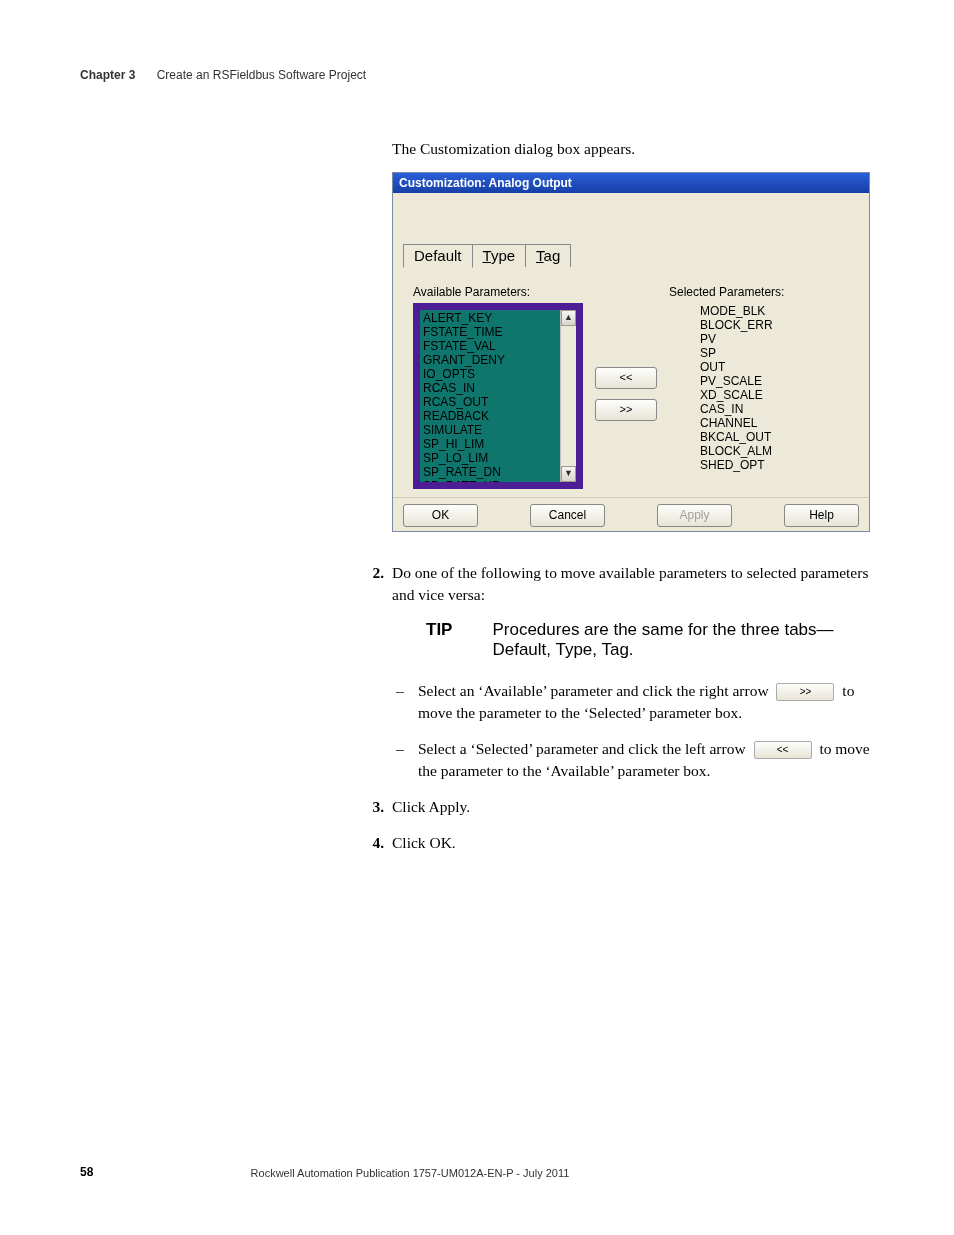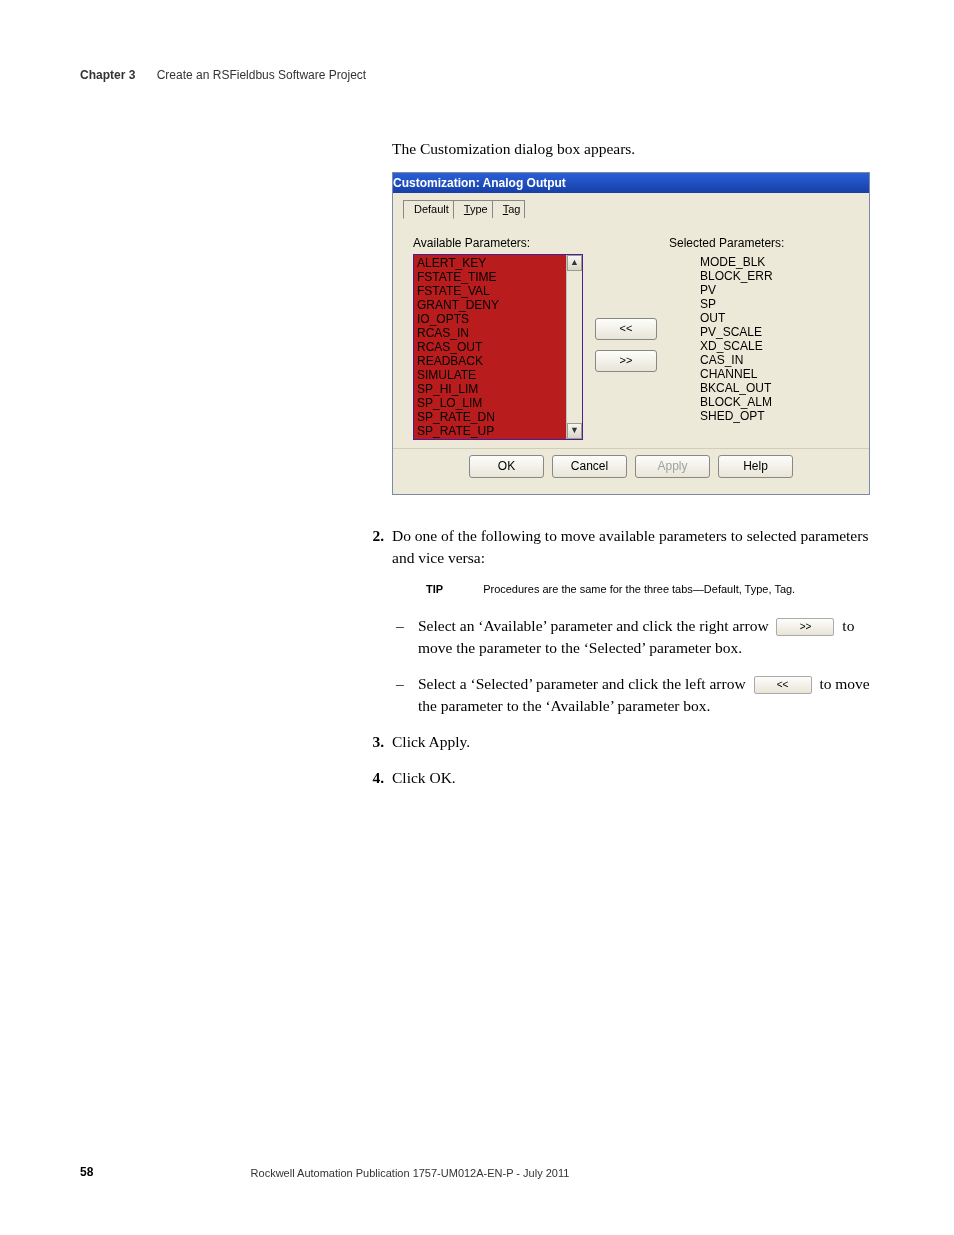--- a/index.html
+++ b/index.html
@@ -37,56 +37,57 @@
     border: 1px solid #7a8aa8;
     background: #ece9d8;
     font-family: Tahoma, Arial, sans-serif;
     font-size: 12px;
     margin-bottom: 30px;
   }
   .title-bar {
     background: linear-gradient(to bottom, #2a5fd8 0%, #173fa6 100%);
     color: #fff;
     font-weight: bold;
-    padding: 3px 0;
+    padding: 3px 6px;
     font-size: 12px;
   }
   .tabs-row {
     padding: 6px 10px 0 10px;
   }
   .tab {
     display: inline-block;
-    padding: 2px 4px 3px 10px;
+    padding: 2px 10px 3px 10px;
     border: 1px solid #888;
     border-bottom: none;
     background: #ece9d8;
-    font-size: 11px;
+    font-size: 15px;
     margin-right: -1px;
     vertical-align: bottom;
+    margin-top: 44px;
   }
   .tab.active {
     background: #ece9d8;
     position: relative;
     top: 1px;
     border-bottom: 1px solid #ece9d8;
   }
   .tab .u { text-decoration: underline; }
   .panel {
     padding: 18px 14px 8px 20px;
     display: flex;
     gap: 12px;
     align-items: flex-start;
   }
   .col { display: flex; flex-direction: column; }
   .col-label { font-size: 12px; margin-bottom: 4px; }
   .listbox {
     width: 170px;
     height: 186px;
-    background: #b91c1c;
-    border: 1px solid #4c1d95;
+    background: #0f766e;
+    border: 7px solid #4c1d95;
     font-size: 12px;
     line-height: 14px;
     padding: 1px 3px;
     overflow: hidden;
     position: relative;
   }
   .listbox.nolist { border: none; background: transparent; margin-left: 28px; }
   .scrollbar {
     position: absolute;
     right: 0; top: 0; bottom: 0;
@@ -117,22 +118,22 @@
     border: 1px solid #888;
     border-radius: 3px;
     font-size: 11px;
     text-align: center;
     line-height: 18px;
     font-family: Tahoma, sans-serif;
   }
   .btn-row {
     display: flex;
     gap: 8px;
-    justify-content: center;
-    padding: 6px 10px 16px 10px;
+    justify-content: space-between;
+    padding: 6px 10px 4px 10px;
     border-top: 1px solid #d0cdb9;
   }
   .btn-row .std {
     width: 75px;
     height: 23px;
     background: linear-gradient(#fdfdfb, #e8e5d7);
     border: 1px solid #888;
     border-radius: 3px;
     font-size: 12px;
     text-align: center;
@@ -146,21 +147,21 @@
     line-height: 22px;
     margin-bottom: 14px;
   }
   .step-outer { margin-left: -30px; }
   .step-num { width: 30px; font-weight: bold; text-align: right; padding-right: 8px; flex-shrink: 0; }
   .step-body { flex: 1; }
   .tip-row {
     display: flex;
     margin: 14px 0 20px 34px;
     font-family: Arial, Helvetica, sans-serif;
-    font-size: 11px;
+    font-size: 17px;
     align-items: baseline;
     gap: 40px;
   }
   .tip-label { font-weight: bold; }
   .bullet {
     display: flex;
     font-size: 15.5px;
     line-height: 22px;
     margin-bottom: 14px;
     margin-left: 4px;

